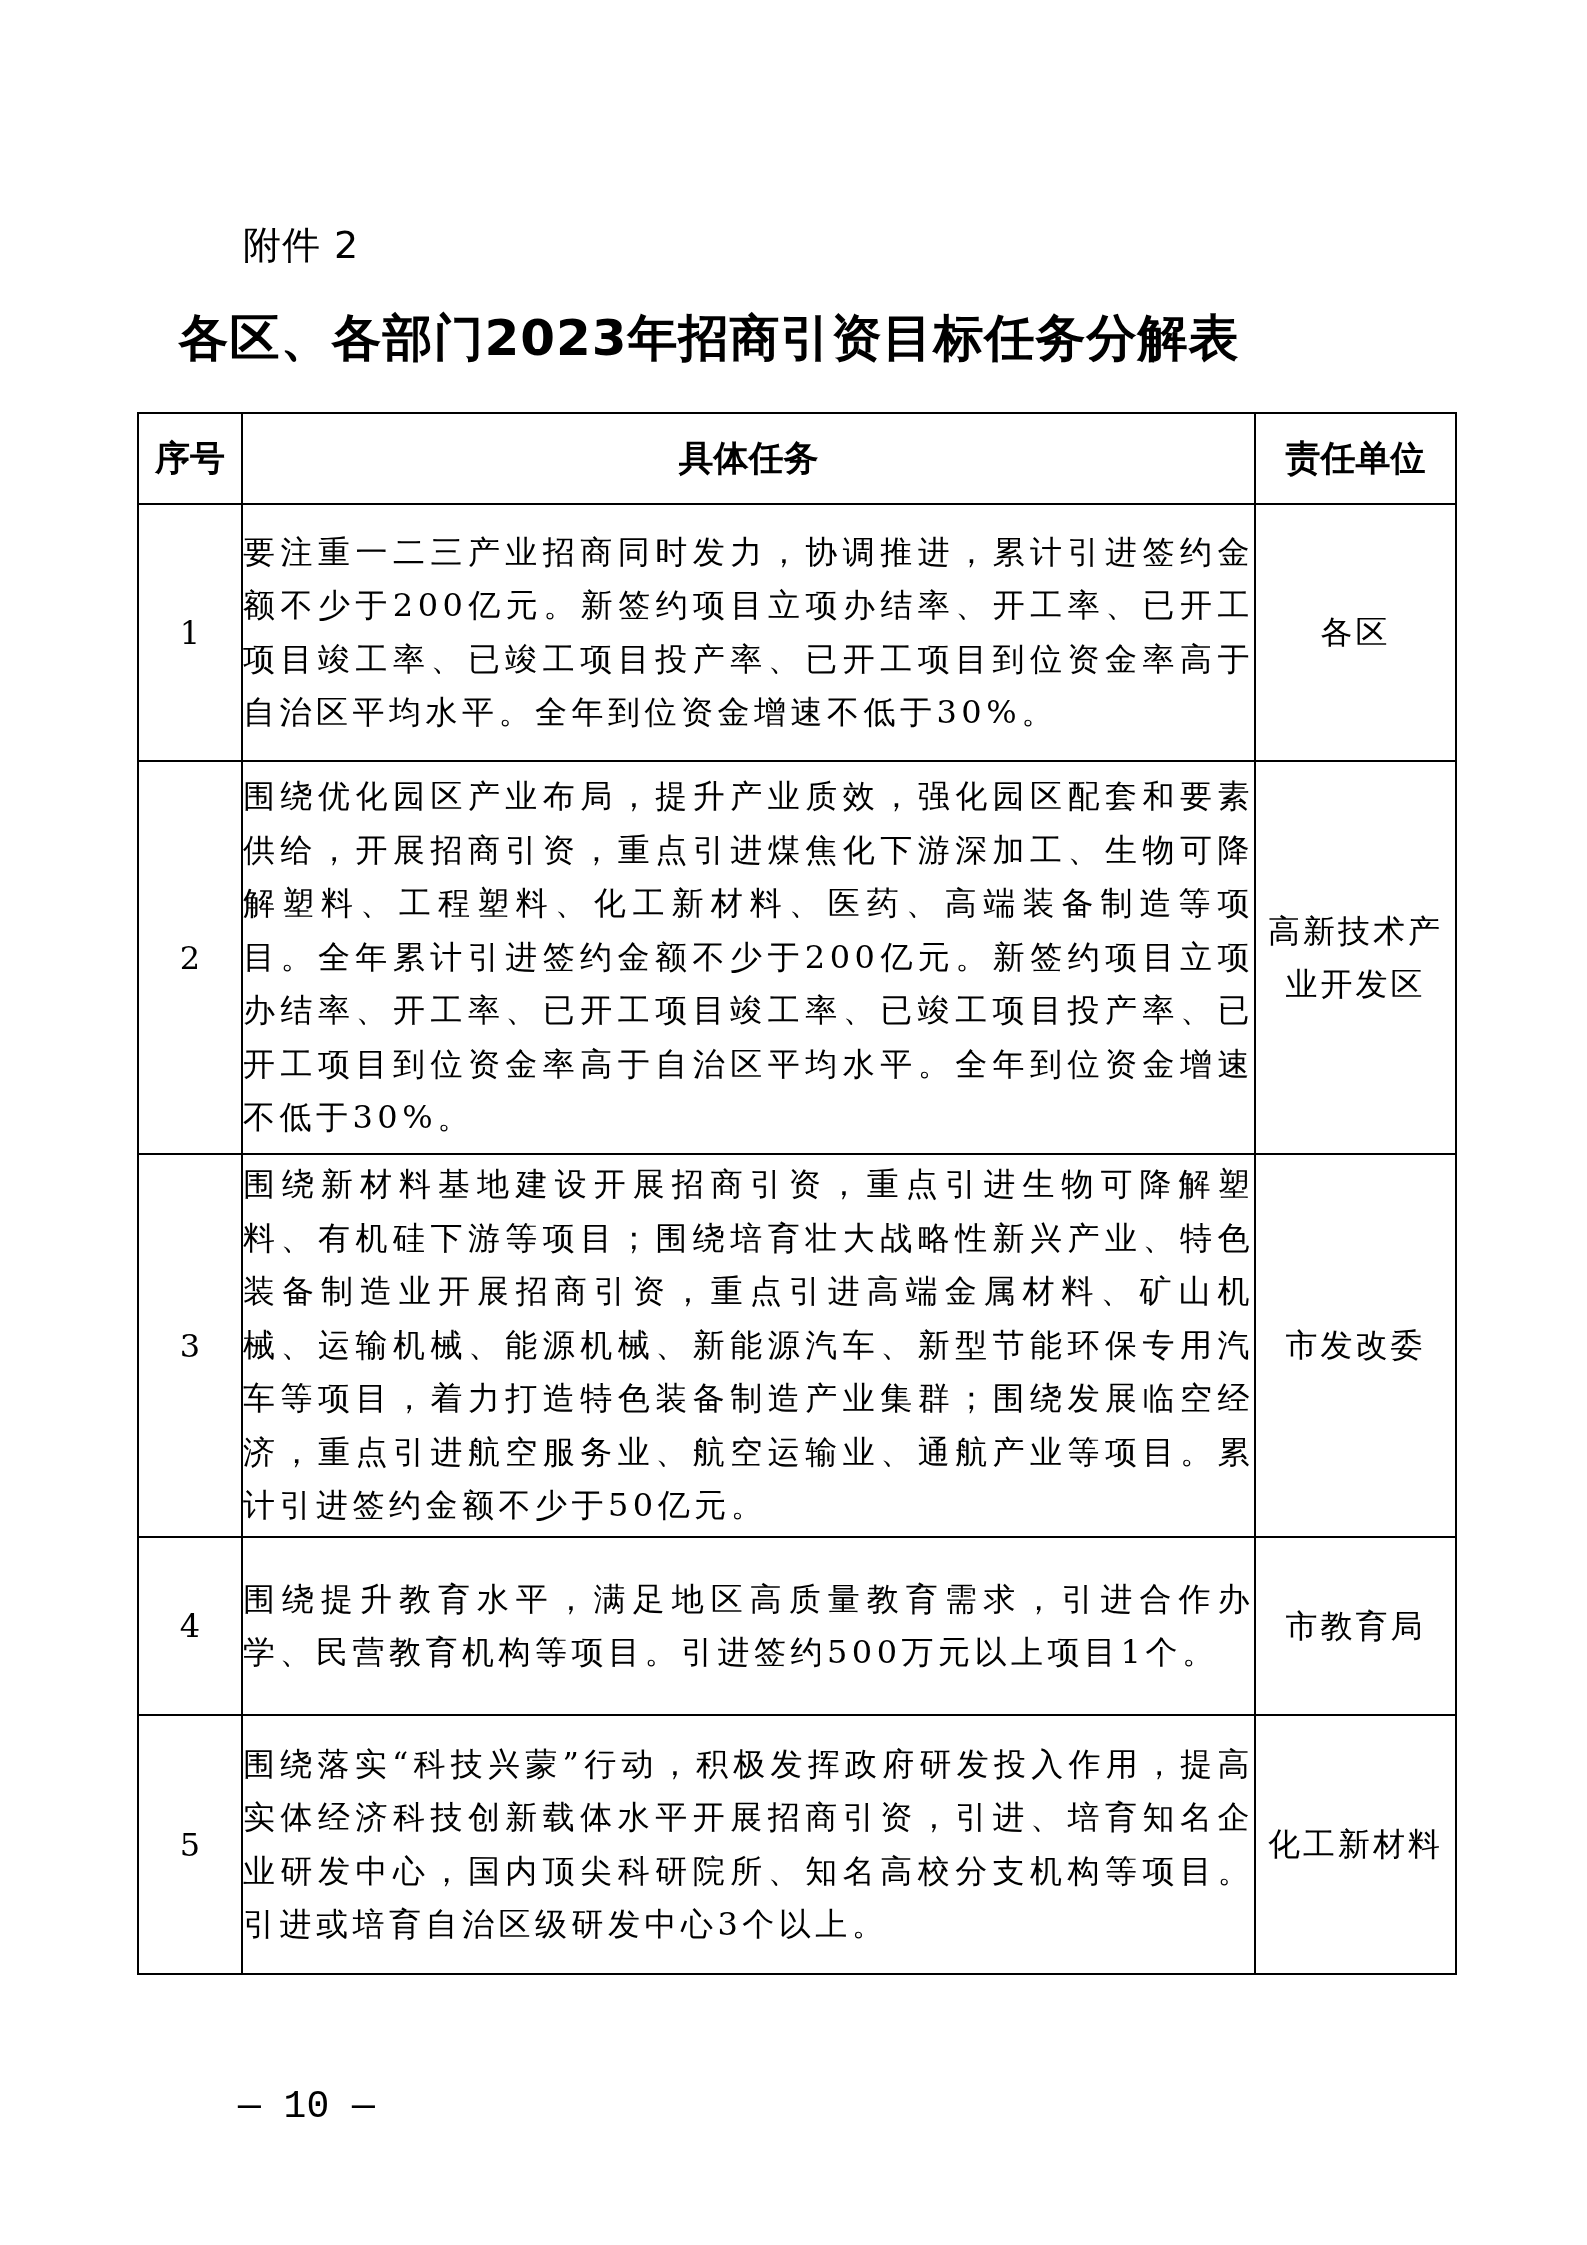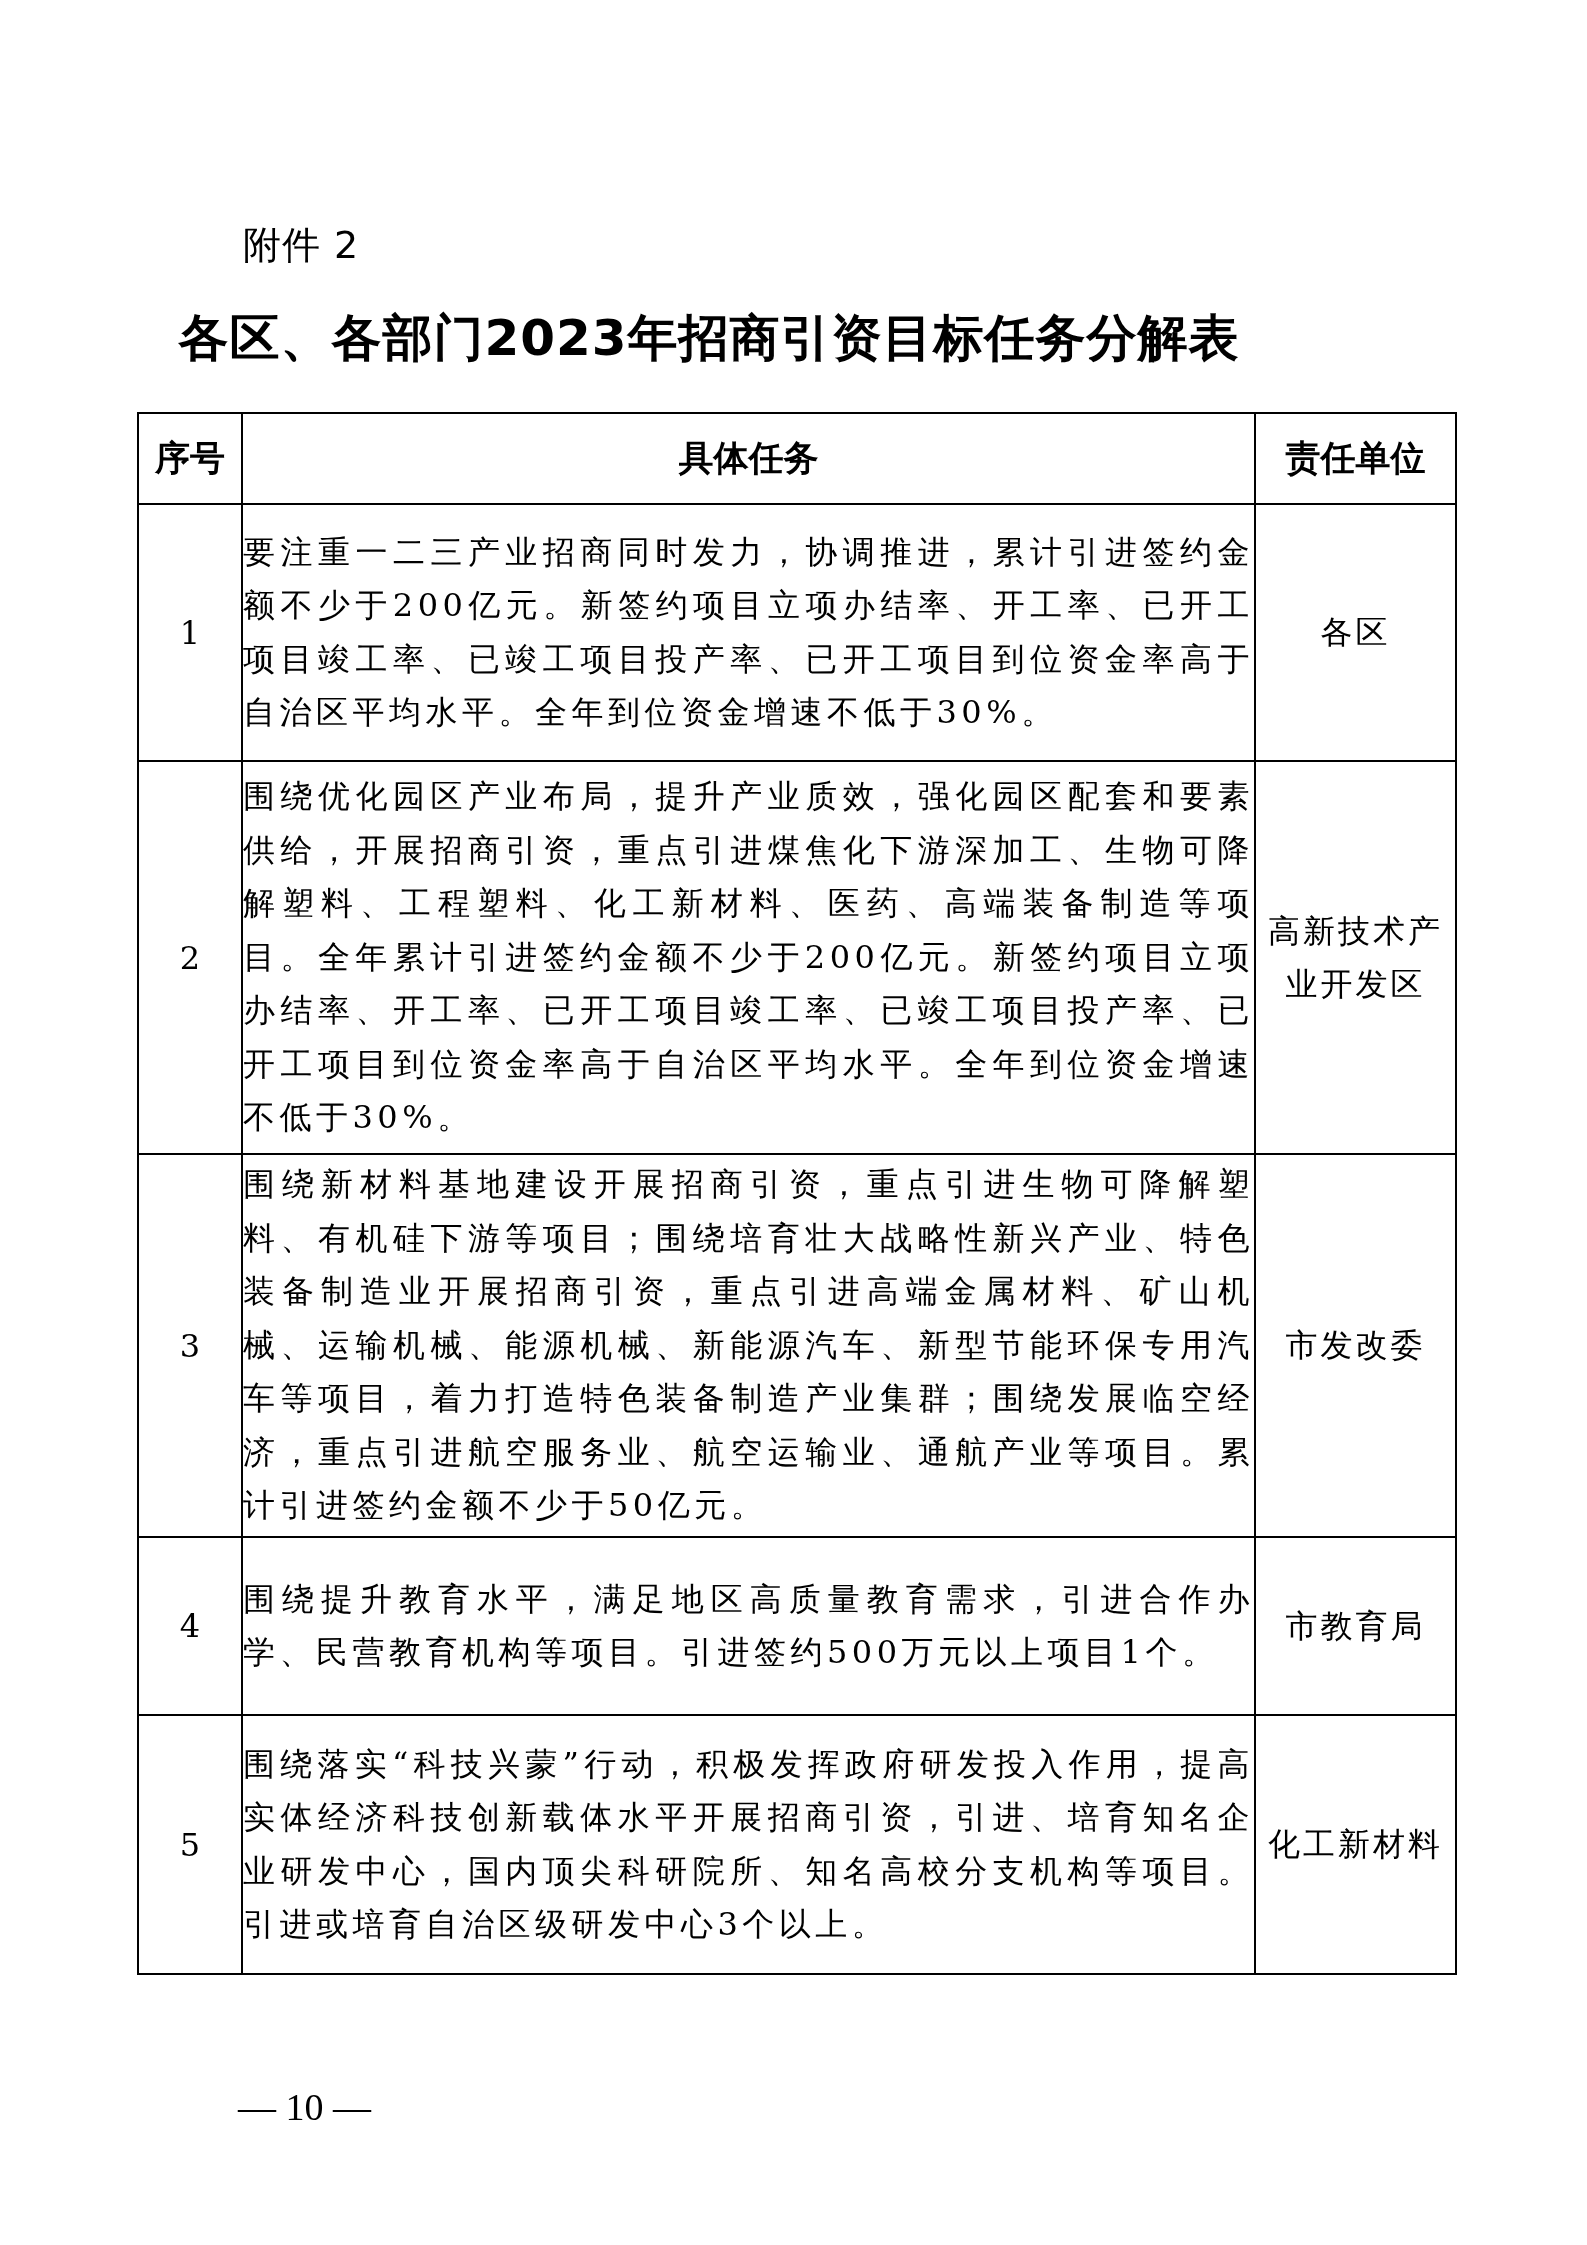--- a/index.html
+++ b/index.html
@@ -17,21 +17,21 @@
                      font-family: Liberation Mono, monospace; text-align: center; }
     col.c-no { width: 104px; } col.c-task { width: 1013px; } col.c-unit { width: 201px; }
     td.no { text-align: center; font-size: 32px; }
     td.task { font-size: 32px; line-height: 53.5px; padding: 10px 14px 12px 16px;
               letter-spacing: 4.5px; text-align: justify; margin-left: 8px; }
     td.unit { text-align: center; font-size: 32px; line-height: 53px; padding: 0 18px;
               letter-spacing: 3px; }
     tr.r1 td { height: 255px; } tr.r2 td { height: 391px; } tr.r3 td { height: 381px; }
     tr.r4 td { height: 176px; } tr.r5 td { height: 257px; }
     .page-number { position: absolute; left: 238px; top: 2085px; font-size: 38px;
-                   font-family: Liberation Serif, serif; }
+                   font-family: Liberation Mono, monospace; }
   </style>
 </head>
 <body>
 
 <div class="attachment">附件 2</div>
 <div class="title">各区、各部门2023年招商引资目标任务分解表</div>
 
 <table class="tasks">
   <colgroup>
       <col class="c-no">

